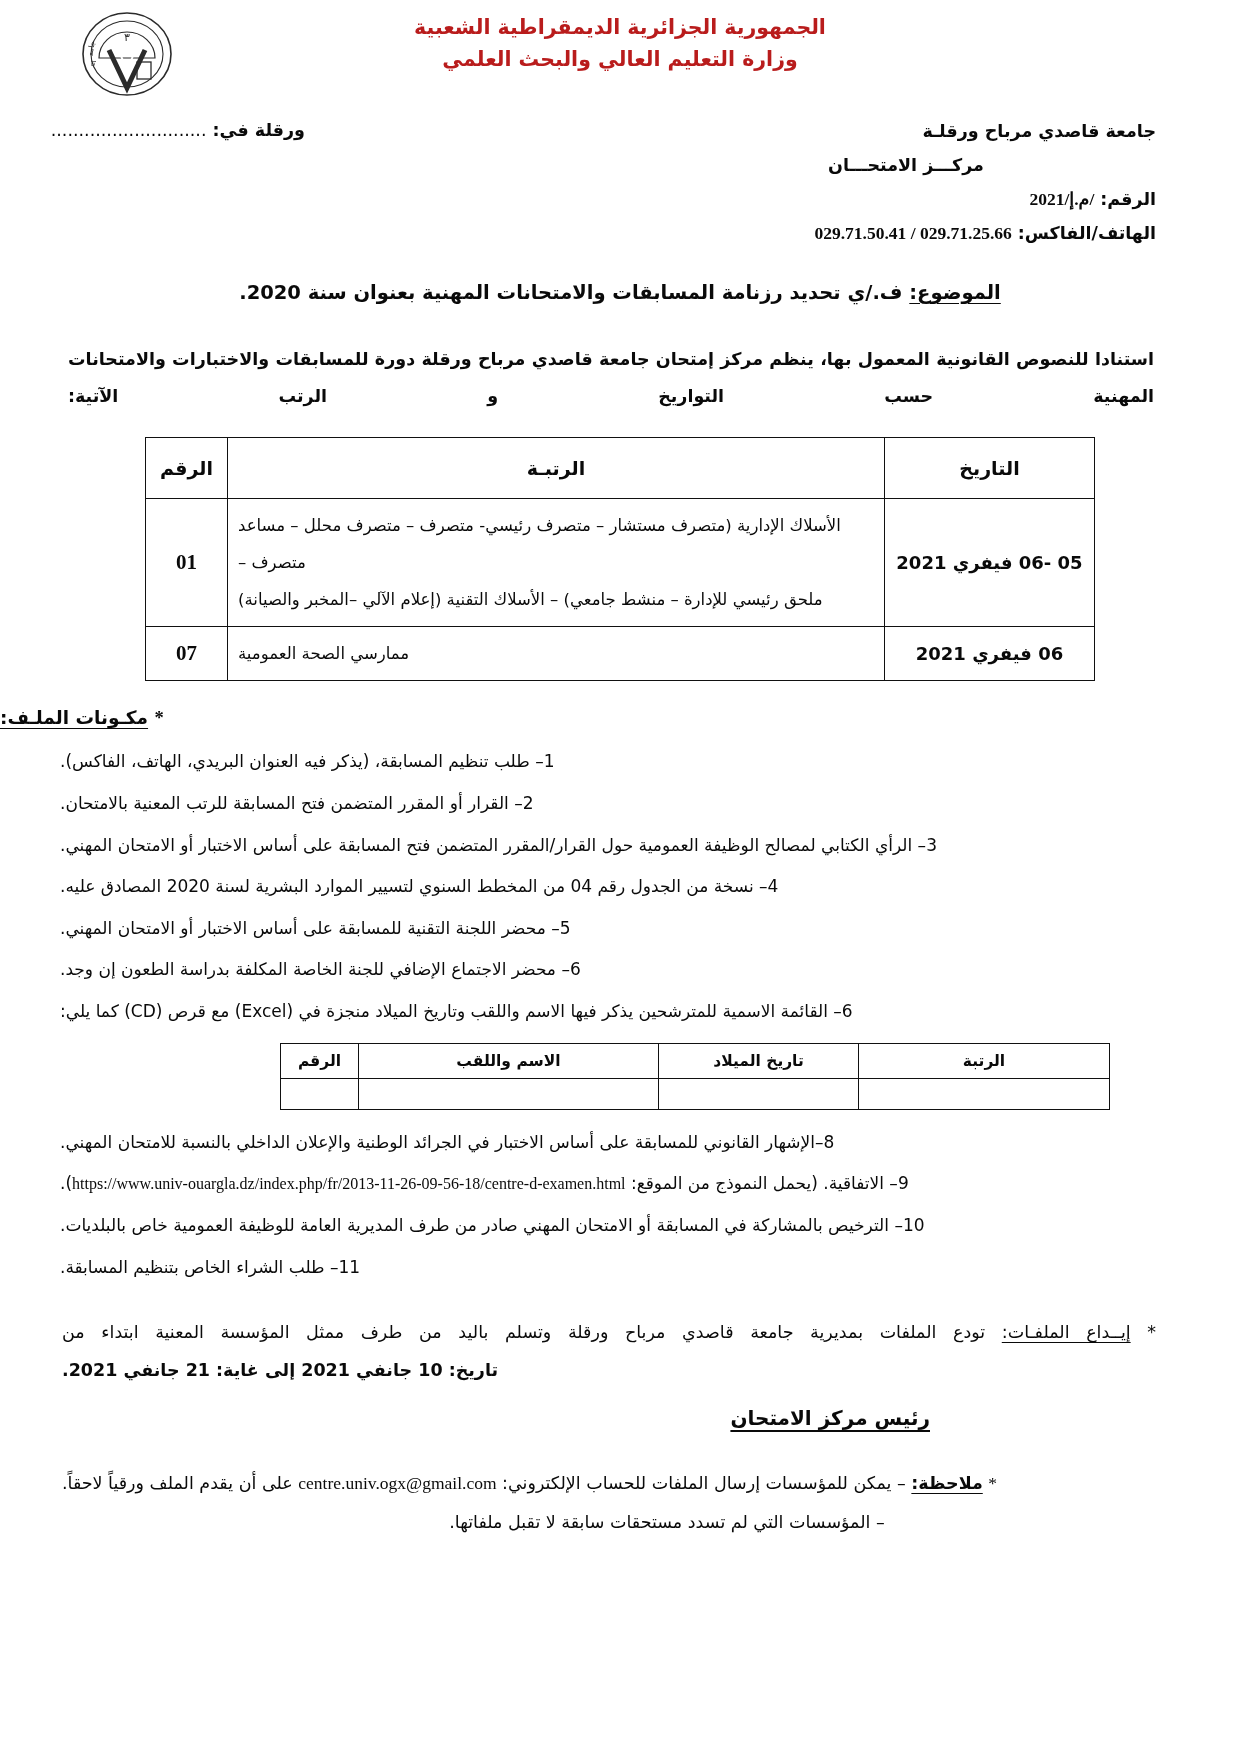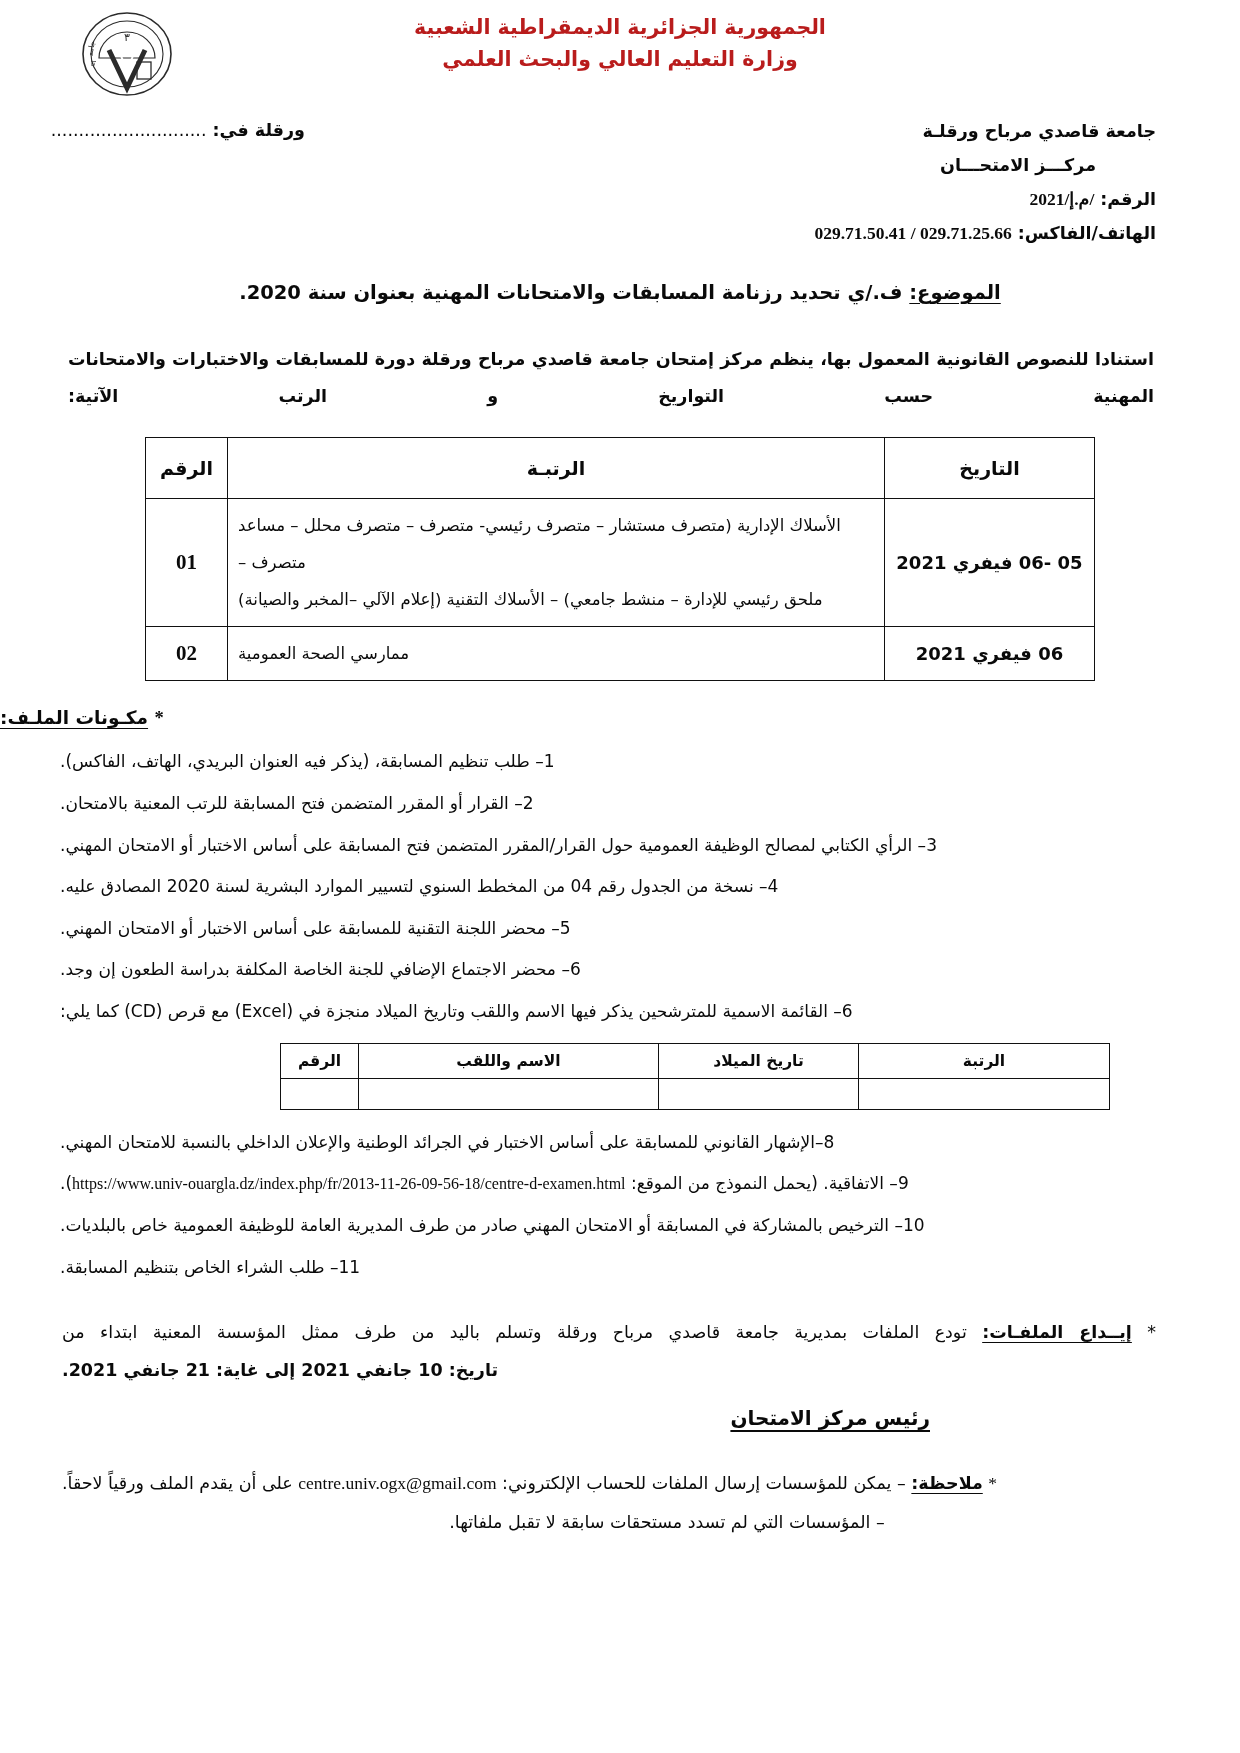--- a/index.html
+++ b/index.html
@@ -62,21 +62,21 @@
     width: 440px;
   }
   .meta-line {
     font-family: "DejaVu Sans", "Liberation Sans", sans-serif;
     font-weight: bold;
     font-size: 17.5px;
     line-height: 1.95;
     white-space: nowrap;
     text-align: right;
   }
-  .meta-line.center-ish { text-align: right; padding-right: 60px;}
+  .meta-line.center-ish { text-align: center; padding-right: 60px;}
   .meta-line .num {
     font-family: "Liberation Serif", serif;
     font-weight: bold;
   }
   .meta-left {
     position: absolute;
     left: 0;
     top: 6px;
     width: 560px;
     text-align: right;
@@ -222,21 +222,21 @@
 
   
   .deposit {
     margin: 26px 84px 0 62px;
     font-family: "DejaVu Sans", "Liberation Sans", sans-serif;
     font-size: 17.5px;
     line-height: 2.15;
     text-align: justify;
     text-align-last: justify;
   }
-  .deposit b { font-weight: bold; }
+  .deposit b { font-weight: normal; }
   .deposit .u { text-decoration: underline; text-underline-offset: 4px; }
   .deposit-2 {
     margin: 0 84px 0 62px;
     font-family: "DejaVu Sans", "Liberation Sans", sans-serif;
     font-weight: bold;
     font-size: 17.5px;
     line-height: 2.15;
     text-align: left;
   }
 
@@ -365,21 +365,21 @@
         <td class="cell-date">05 -06 فيفري 2021</td>
         <td class="cell-rank">
           <span class="ln">الأسلاك الإدارية (متصرف مستشار – متصرف رئيسي- متصرف – متصرف محلل – مساعد متصرف –</span>
           <span class="ln">ملحق رئيسي للإدارة – منشط جامعي) – الأسلاك التقنية (إعلام الآلي –المخبر والصيانة)</span>
         </td>
         <td class="cell-num">01</td>
       </tr>
       <tr>
         <td class="cell-date">06 فيفري 2021</td>
         <td class="cell-rank">ممارسي الصحة العمومية</td>
-        <td class="cell-num">02</td>
+        <td class="cell-num">07</td>
       </tr>
     </tbody>
   </table>
 
   <div class="section-title">
     <span class="star">*</span>
     <span class="u">مكـونات الملـف:</span>
   </div>
 
   <ul class="doc-list">

